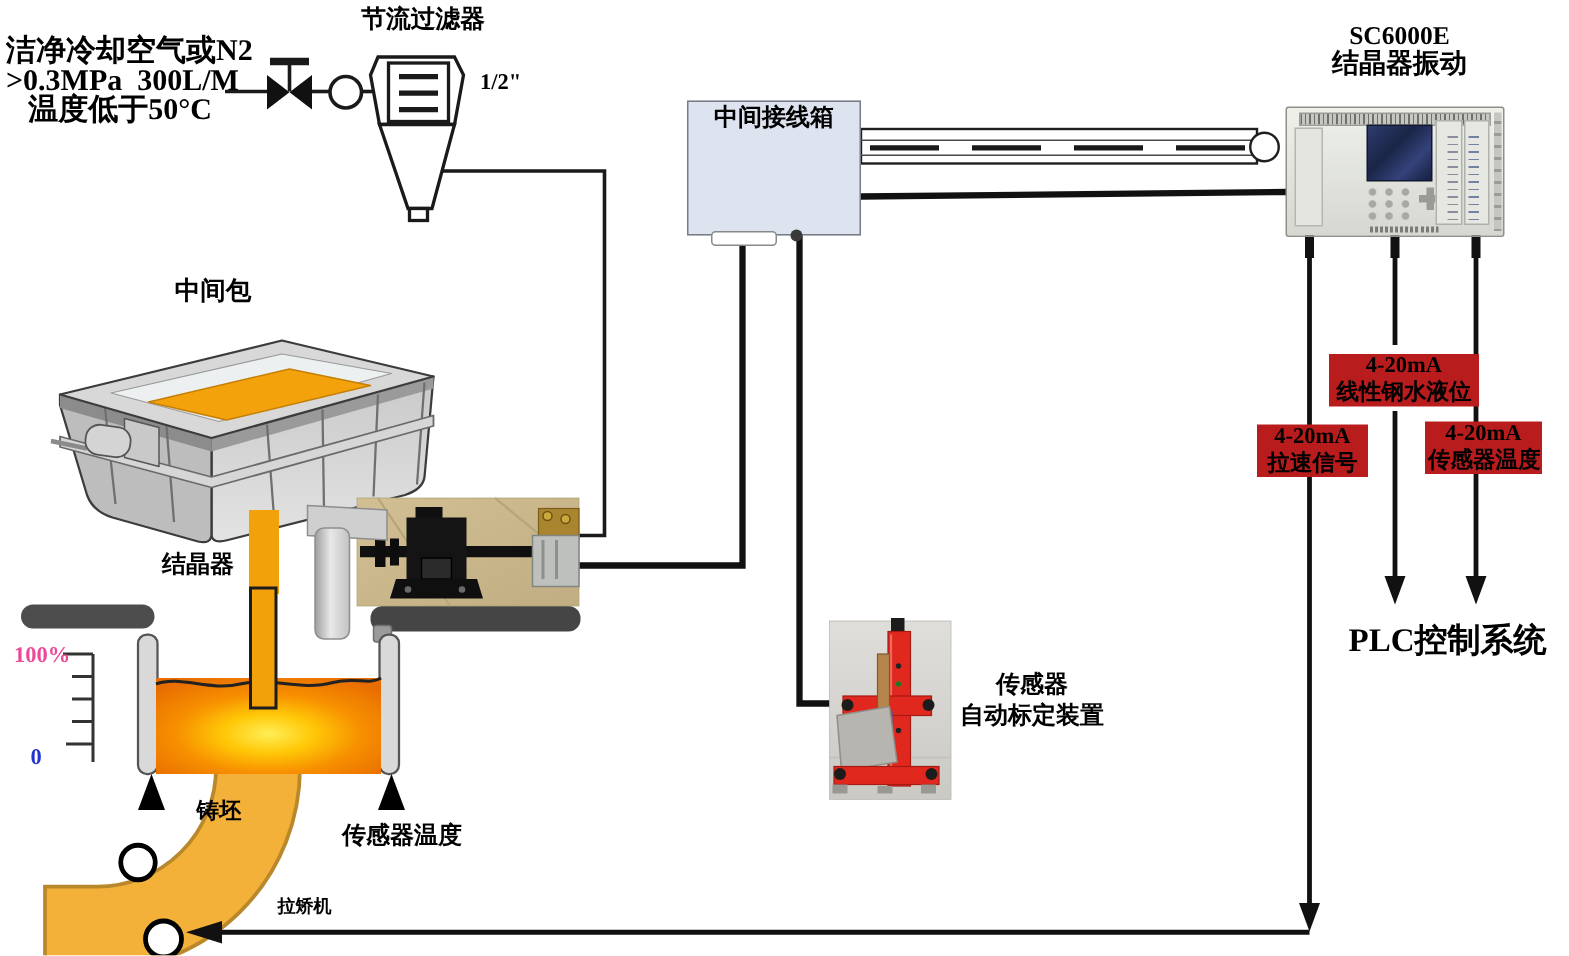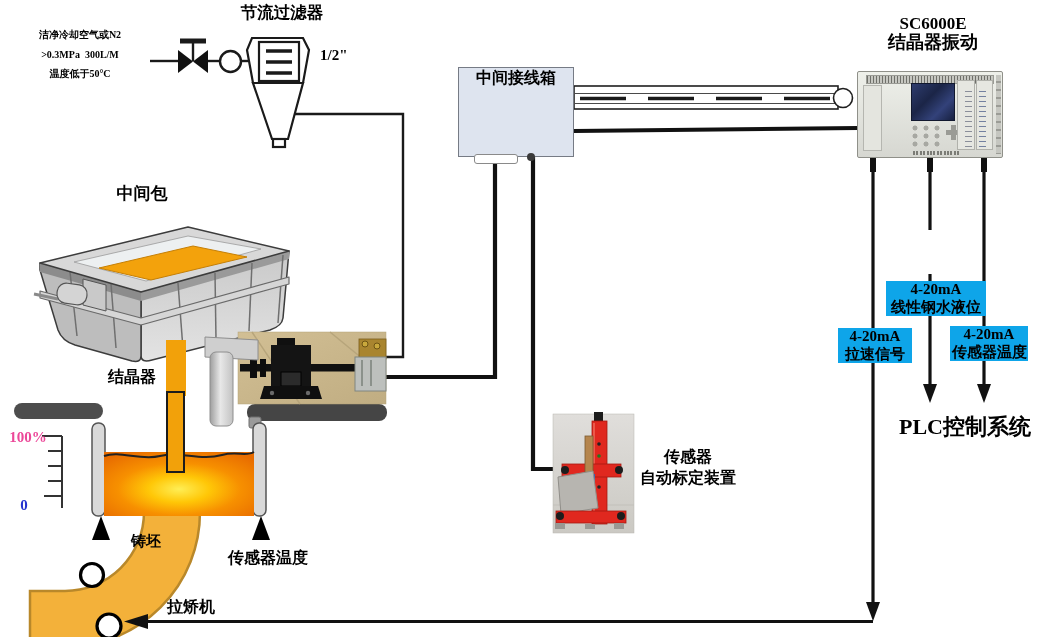--- a/index.html
+++ b/index.html
@@ -1,21 +1,21 @@
 <!DOCTYPE html>
 <html><head>
 <meta charset="utf-8">
 <style>
   html,body{margin:0;padding:0;background:#fff;}
   #stage{position:relative;width:1046px;height:637px;background:#fff;overflow:hidden;
          font-family:"Liberation Serif","DejaVu Serif",serif;}
   #art{position:absolute;left:0;top:0;z-index:1;}
   .lbl{position:absolute;z-index:3;font-weight:bold;color:#000;text-align:center;line-height:1.25;}
   .lbl div{white-space:nowrap;}
-  .sig{background:#0ea5e9;padding:0 2px;margin-top:45px;}
+  .sig{background:#b91c1c;padding:0 2px;}
   
   #jbox{position:absolute;z-index:2;left:458px;top:67px;width:114px;height:88px;
         background:#dee4ef;border:1.5px solid #767b85;display:flex;align-items:flex-start;justify-content:center;
         font-weight:bold;font-size:16px;}
   #jbox-tab{position:absolute;z-index:2;left:474px;top:154px;width:42px;height:8px;background:#fff;
         border:1px solid #8a8a8a;border-radius:3px;}
   #jbox-bolt{position:absolute;z-index:2;left:527px;top:153px;width:8px;height:8px;border-radius:50%;
         background:#3a3a3a;}
   
   #inst{position:absolute;z-index:2;left:857px;top:71px;width:144px;height:85px;
@@ -259,21 +259,21 @@
   <div id="inst-left" class="inst-part"></div>
   <div id="inst-screen" class="inst-part"></div>
   <div id="inst-keypad" class="inst-part"></div>
   <div id="inst-dpad" class="inst-part"></div>
   <div id="inst-col1" class="inst-part"></div>
   <div id="inst-col2" class="inst-part"></div>
   <div id="inst-rail" class="inst-part"></div>
   <div id="inst-bottom" class="inst-part"></div>
 </div>
 
-<div class="lbl" style="left:4px;top:25px;width:152px;font-size:10px;line-height:19.5px;">
+<div class="lbl" style="left:4px;top:25px;width:152px;font-size:20px;line-height:19.5px;">
   <div>洁净冷却空气或N2</div>
   <div>&gt;0.3MPa &nbsp;300L/M</div>
   <div>温度低于50°C</div>
 </div>
 
 <div class="lbl" style="left:222px;top:3px;width:120px;font-size:16.5px;">节流过滤器</div>
 
 <div class="lbl" style="left:320px;top:46px;width:44px;font-size:15px;text-align:left;">1/2"</div>
 
 <div class="lbl" style="left:98px;top:183px;width:88px;font-size:17px;">中间包</div>
@@ -285,21 +285,21 @@
 
 <div class="lbl" style="left:100px;top:367px;width:64px;font-size:16px;">结晶器</div>
 
 <div class="lbl" style="left:6px;top:428px;width:44px;font-size:15px;color:#ec4899;">100%</div>
 <div class="lbl" style="left:14px;top:496px;width:20px;font-size:15px;color:#2433cf;">0</div>
 
 <div class="lbl" style="left:212px;top:548px;width:112px;font-size:16px;">传感器温度</div>
 
 <div class="lbl" style="left:124px;top:532px;width:44px;font-size:15px;">铸坯</div>
 
-<div class="lbl" style="left:154px;top:597px;width:74px;font-size:16px;">拉矫机</div>
+<div class="lbl" style="left:166px;top:597px;width:74px;font-size:12px;">拉矫机</div>
 
 <div class="lbl" style="left:632px;top:446px;width:112px;font-size:16px;line-height:21px;">
   <div>传感器</div>
   <div>自动标定装置</div>
 </div>
 
 <div class="lbl sig" style="left:838px;top:283px;width:70px;font-size:15px;line-height:17.5px;">
   <div>4-20mA</div>
   <div>拉速信号</div>
 </div>

